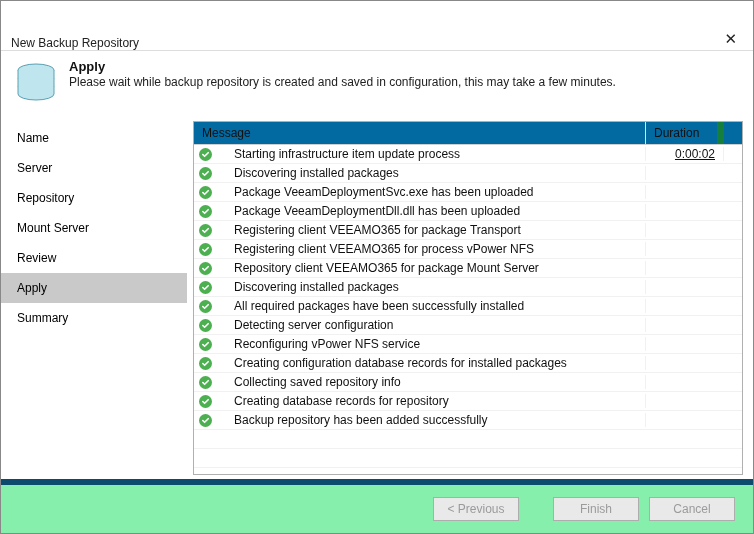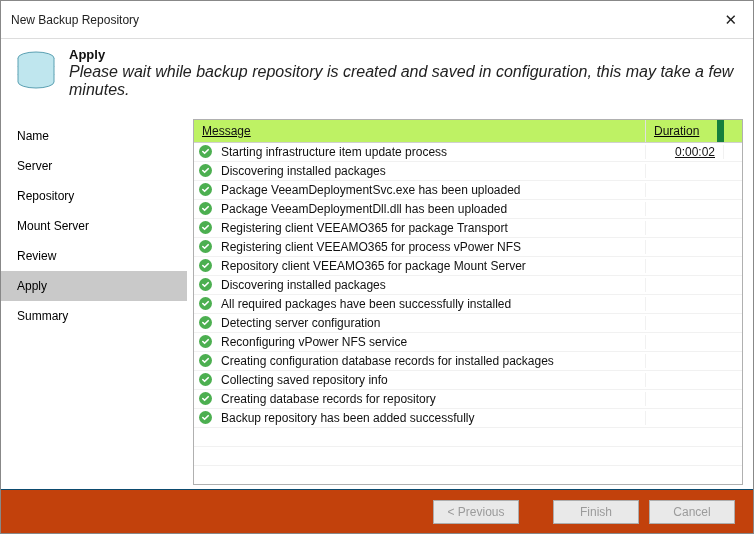--- a/index.html
+++ b/index.html
@@ -10,36 +10,37 @@
     width: 754px;
     height: 534px;
     overflow: hidden;
     border: 1px solid #888;
     display: flex;
     flex-direction: column;
   }
   .titlebar {
     height: 38px;
     display: flex;
-    align-items: center;
+    align-items: flex-end;
     padding: 0 8px 0 10px;
     border-bottom: 1px solid #ddd;
     background: #fff;
+    margin-top: 12px;
   }
   .titlebar-title { font-size: 12px; color: #222; flex: 1; }
   .close-x { font-size: 15px; color: #222; padding: 2px 8px; cursor: pointer; }
   .header {
     display: flex;
     align-items: flex-start;
     padding: 8px 14px 18px 14px;
     gap: 12px;
   }
   .header-icon { width: 42px; height: 42px; flex-shrink: 0; }
   .header-text h2 { font-size: 13px; font-weight: 700; color: #111; margin-bottom: 1px; }
-  .header-text p { font-size: 16px; color: #222; font-style: italic; }
+  .header-text p { font-size: 12px; color: #222; }
   .body {
     flex: 1;
     display: flex;
     min-height: 0;
   }
   .sidebar {
     width: 186px;
     flex-shrink: 0;
     padding-top: 4px;
   }
@@ -63,42 +64,41 @@
     border: 1px solid #b0b0b0;
     flex: 1;
     display: flex;
     flex-direction: column;
     min-height: 0;
     background: #fff;
   }
   .grid-head {
     display: flex;
     border-bottom: 1px solid #d0d0d0;
-    background: #bef264;
-    text-decoration: underline;
+    background: #0369a1;
   }
   .gh-msg, .gh-dur { padding: 4px 8px; font-size: 12px; color: #111; }
   .gh-msg { flex: 1; border-right: 1px solid #e0e0e0; }
   .gh-dur { width: 78px; border-right: 7px solid #15803d; }
   .gh-spacer { width: 18px; }
   .grid-body {
     flex: 1;
     overflow: hidden;
   }
   .row {
     display: flex;
     align-items: center;
     height: 19px;
     border-bottom: 1px solid #f1f1f1;
   }
   .cell-msg {
     flex: 1;
     display: flex;
-    align-items: flex-start;
-    gap: 9px;
+    align-items: flex-end;
+    gap: 22px;
     padding: 0 5px;
     overflow: hidden;
     white-space: nowrap;
     font-size: 12px;
     color: #111;
     border-right: 1px solid #f1f1f1;
   }
   .cell-dur {
     width: 78px;
     padding: 0 8px;
@@ -113,28 +113,28 @@
     width: 13px; height: 13px;
     border-radius: 50%;
     background: #4caf50;
     display: inline-flex;
     align-items: center;
     justify-content: center;
     flex-shrink: 0;
   }
   .check svg { width: 9px; height: 9px; }
   .footer {
-    height: 44px;
+    height: 54px;
     display: flex;
     align-items: center;
     justify-content: flex-end;
     gap: 10px;
     padding: 0 18px;
-    border-top: 1px solid #0c4a6e;
-    background: #c2410c;
+    border-top: 6px solid #0c4a6e;
+    background: #86efac;
   }
   .btn {
     min-width: 86px;
     height: 24px;
     border: 1px solid #adadad;
     background: #e9e9e9;
     font-size: 12px;
     color: #333;
     padding: 0 12px;
     cursor: pointer;

